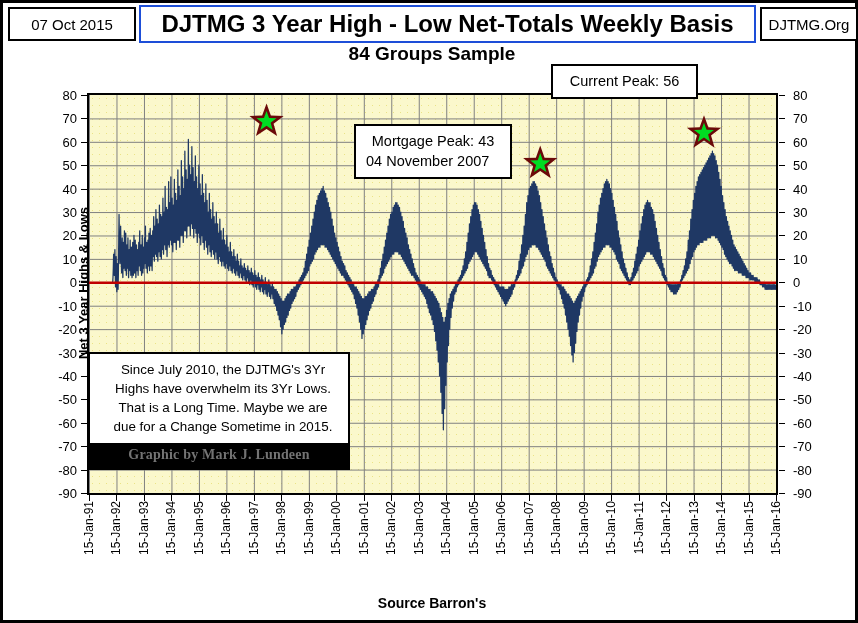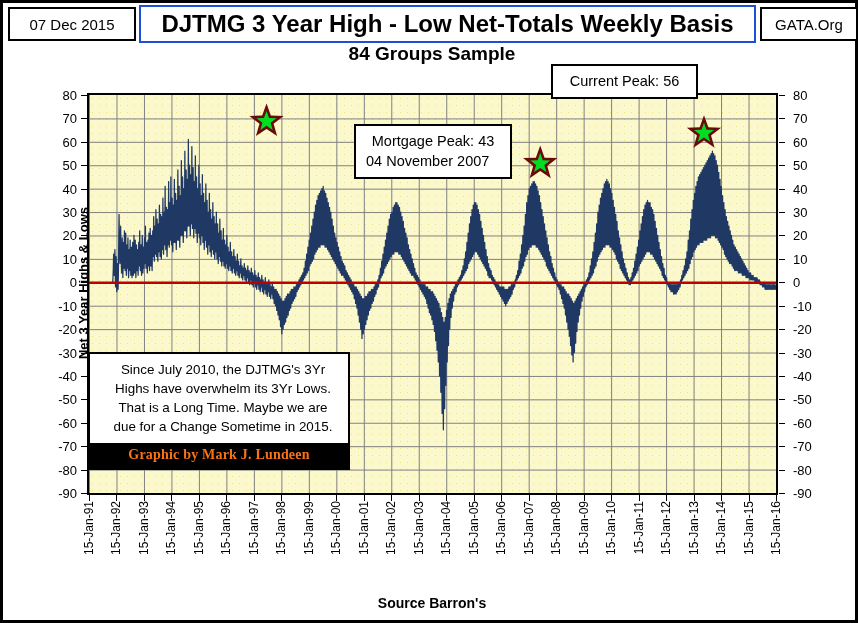--- a/index.html
+++ b/index.html
@@ -135,37 +135,37 @@
   }
   #note-box .note-txt{
     padding:6px 8px 7px 16px;
     font-size:13.4px;
     line-height:1.42;
     text-align:center;
     color:#000;
   }
   #note-box .credit{
     background:#000;
-    color:#f97316;
+    color:#737373;
     font-family:"Liberation Serif", serif;
     font-weight:bold;
     font-size:14px;
     text-align:center;
     padding:4px 0 5px 0;
     letter-spacing:.2px;
   }
 </style>
 </head>
 <body>
 
 <div id="root">
 
-  <div class="hdr-date">07 Dec 2015</div>
+  <div class="hdr-date">07 Oct 2015</div>
   <div class="hdr-title">DJTMG 3 Year High - Low Net-Totals Weekly Basis</div>
-  <div class="hdr-gata">GATA.Org</div>
+  <div class="hdr-gata">DJTMG.Org</div>
   <div class="subtitle">84 Groups Sample</div>
 
   <div id="ylabel-wrap">
     <div class="ylabel">Net 3 Year Highs &amp; Lows</div>
   </div>
 
   <div id="plot">
     <div class="dots"></div>
     <svg id="chart-svg" width="687" height="398">
         <line x1="0" y1="23.911764705882376" x2="687" y2="23.911764705882376" stroke="#808080" stroke-width="1"></line>

